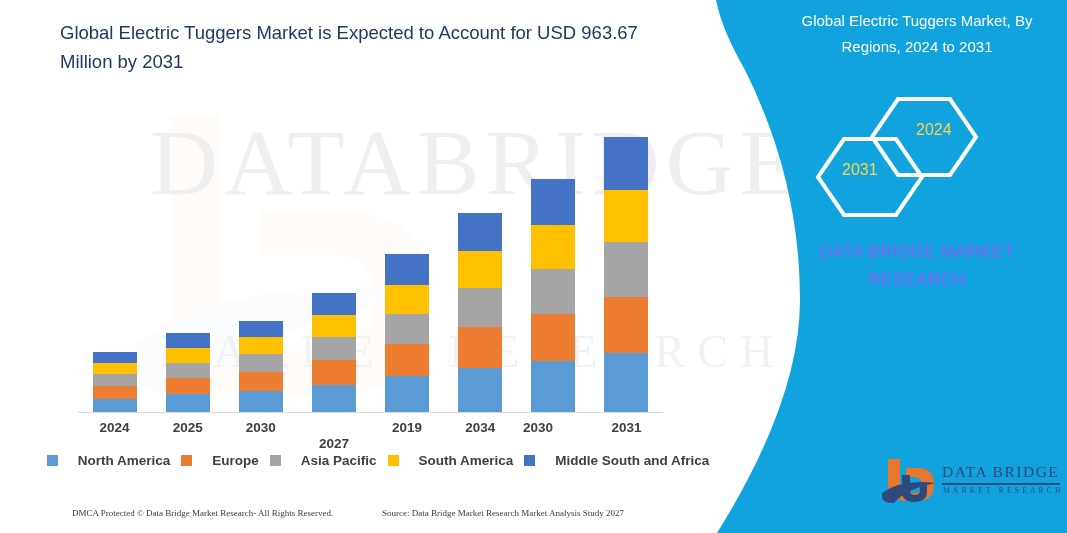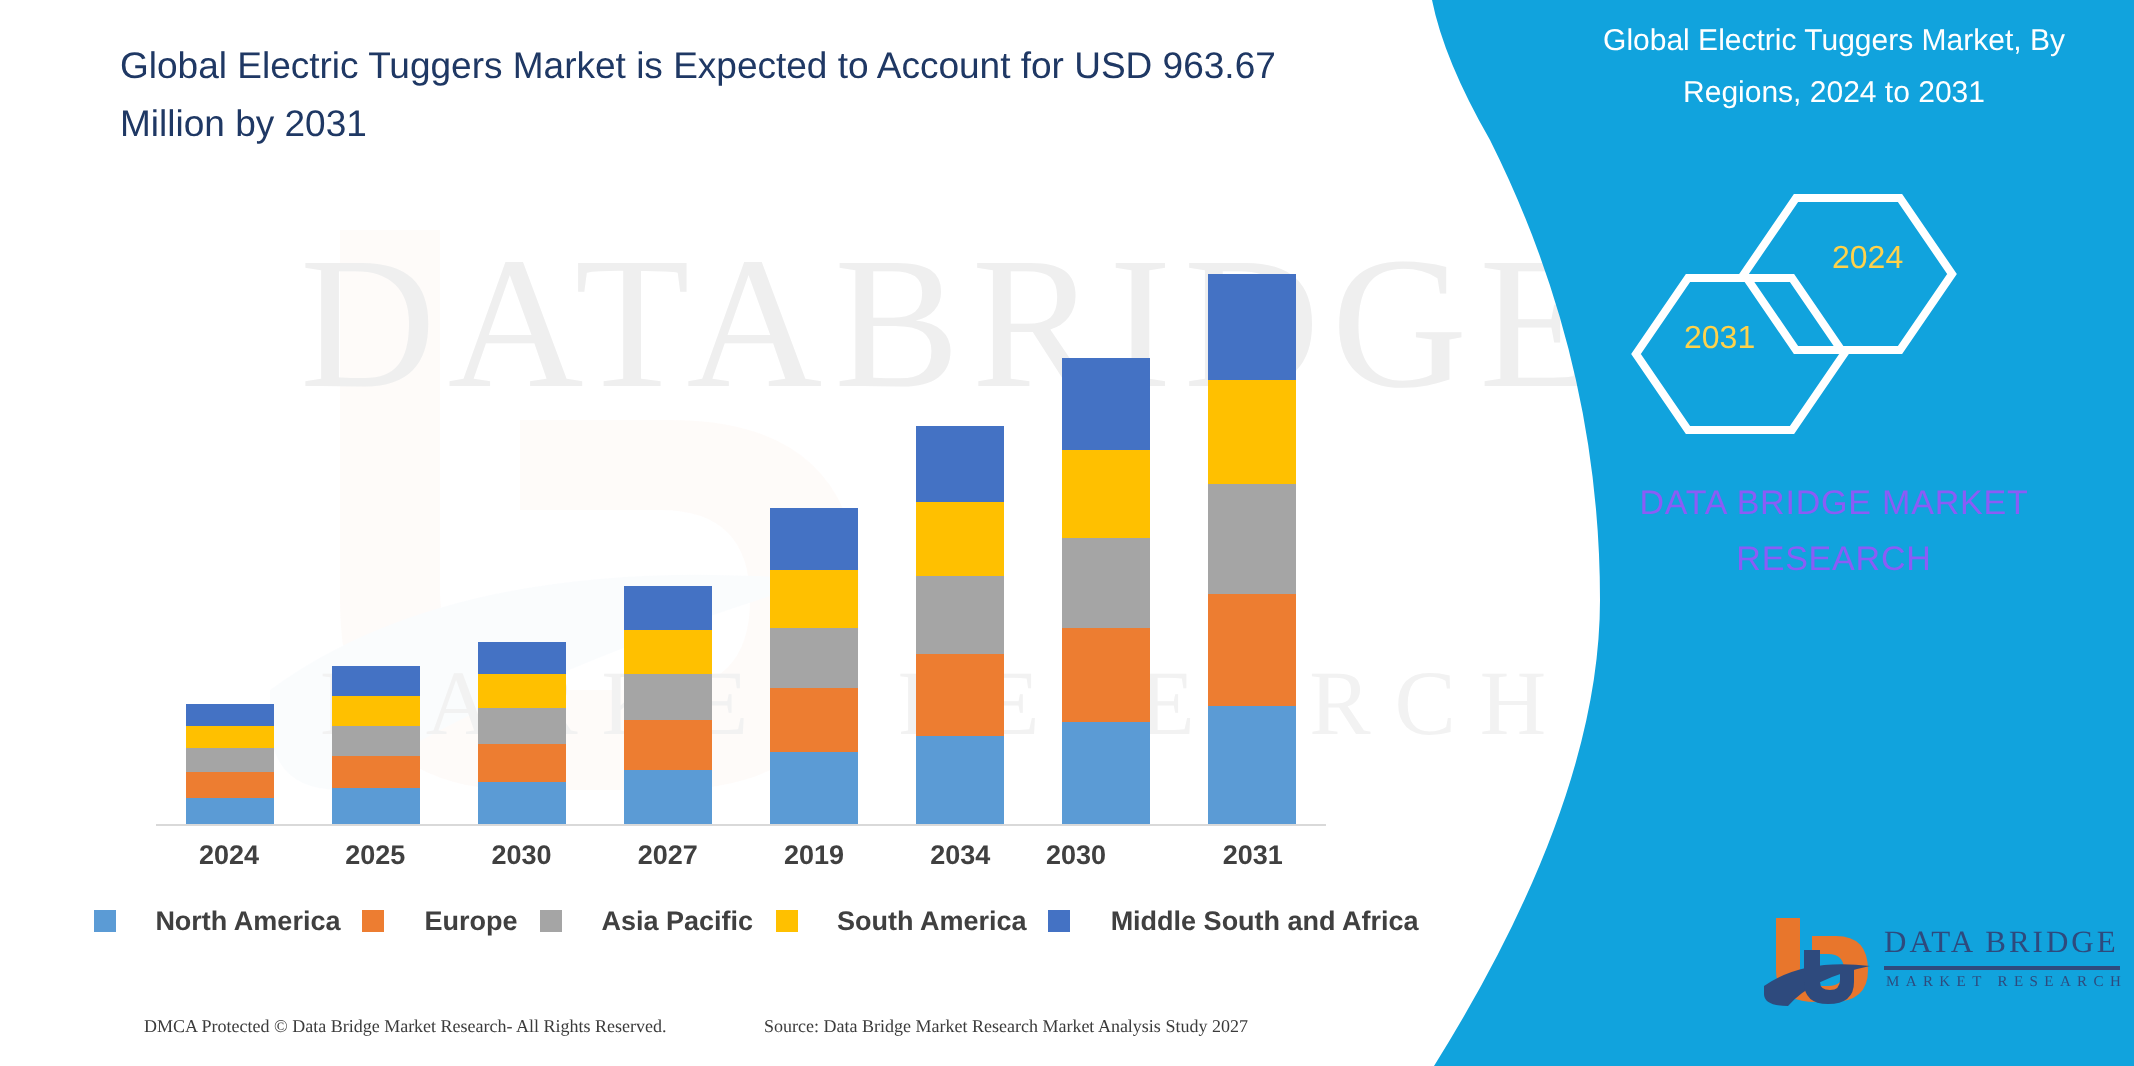--- a/index.html
+++ b/index.html
@@ -287,21 +287,21 @@
           <div class="seg" style="height: 55px; background: rgb(165, 165, 165);"></div>
           <div class="seg" style="height: 52px; background: rgb(255, 192, 0);"></div>
           <div class="seg" style="height: 53px; background: rgb(68, 114, 196);"></div>
         </div>
       </div>
     <div class="axis-line"></div>
     <div class="xlabels" id="xlabels">
         <div class="xlabel" style="left: 0.5625px;">2024</div>
         <div class="xlabel" style="left: 73.6875px;">2025</div>
         <div class="xlabel" style="left: 146.812px;">2030</div>
-        <div class="xlabel" style="left: 219.938px;">2027</div>
+        <div class="xlabel" style="left: 219.938px; margin-top: 16px;">2027</div>
         <div class="xlabel" style="left: 293.062px;">2019</div>
         <div class="xlabel" style="left: 366.188px;">2034</div>
         <div class="xlabel" style="left: 424px;">2030</div>
         <div class="xlabel" style="left: 512.438px;">2031</div>
       </div>
     <div class="legend" id="legend">
         <div class="legend-item">
           <span class="legend-swatch" style="background: rgb(91, 155, 213);"></span>
           <span class="legend-label">North America</span>
         </div>

